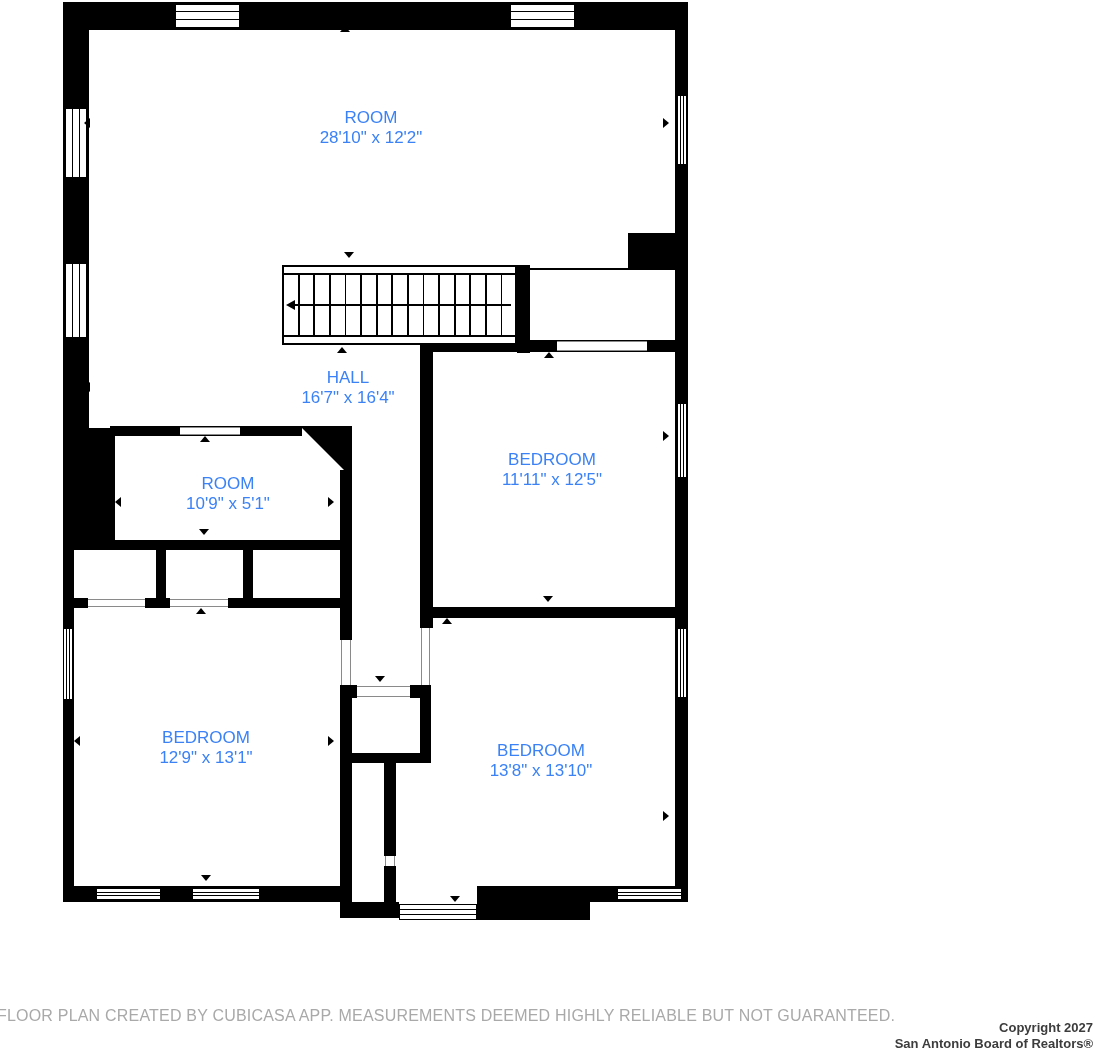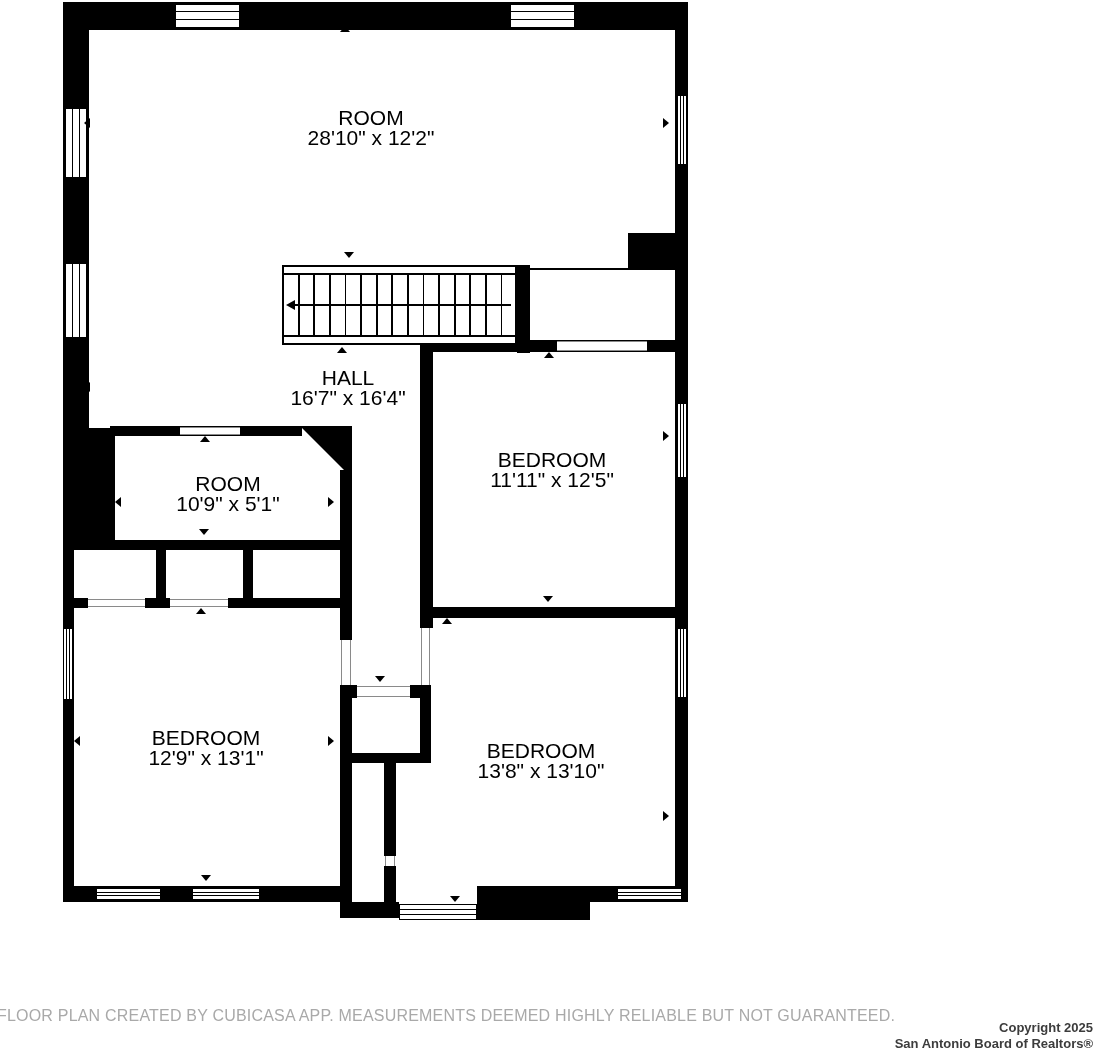--- a/index.html
+++ b/index.html
@@ -32,22 +32,22 @@
   .mk-l{border-top:5px solid transparent;border-bottom:5px solid transparent;border-right:6px solid #000;}
   .mk-r{border-top:5px solid transparent;border-bottom:5px solid transparent;border-left:6px solid #000;}
   
   .stairs{position:absolute;left:282px;top:265px;width:235px;height:80px;border:2px solid #000;background:#fff;box-sizing:border-box;}
   .treads{position:absolute;left:0;right:0;top:6px;bottom:6px;border-top:2px solid #000;border-bottom:2px solid #000;box-sizing:border-box;
     background:repeating-linear-gradient(90deg,transparent 0 13.8px,#000 13.8px 15.6px);}
   .runline{position:absolute;left:8px;right:4px;top:50%;height:2px;margin-top:-1px;background:#000;}
   .runarrow{position:absolute;left:2px;top:50%;margin-top:-5px;width:0;height:0;
     border-top:5px solid transparent;border-bottom:5px solid transparent;border-right:9px solid #000;}
   
-  .rlabel{position:absolute;transform:translateX(-50%);text-align:center;color:#000000;
-    font-size:21px;line-height:20px;white-space:nowrap;}
+  .rlabel{position:absolute;transform:translateX(-50%);text-align:center;color:#3b82f6;
+    font-size:17px;line-height:20px;white-space:nowrap;}
   
   .disclaimer{position:absolute;left:-3px;top:1007px;font-size:16px;letter-spacing:.2px;color:#a9a9a9;white-space:nowrap;}
   .copyright{position:absolute;right:1px;top:1020px;text-align:right;font-size:13px;font-weight:bold;
     color:#3c3c3c;line-height:16px;text-shadow:1.5px 1.5px 0 #ffffff;}
 </style>
 </head>
 <body>
 
 <div class="plan">
 
@@ -155,15 +155,15 @@
     <div>12'9" x 13'1"</div>
   </div>
   <div class="rlabel" style="left:541px;top:741px;">
     <div>BEDROOM</div>
     <div>13'8" x 13'10"</div>
   </div>
 </div>
 
 <div class="disclaimer">FLOOR PLAN CREATED BY CUBICASA APP. MEASUREMENTS DEEMED HIGHLY RELIABLE BUT NOT GUARANTEED.</div>
 <div class="copyright">
-  <div>Copyright 2025</div>
+  <div>Copyright 2027</div>
   <div>San Antonio Board of Realtors®</div>
 </div>
 
 </body></html>

